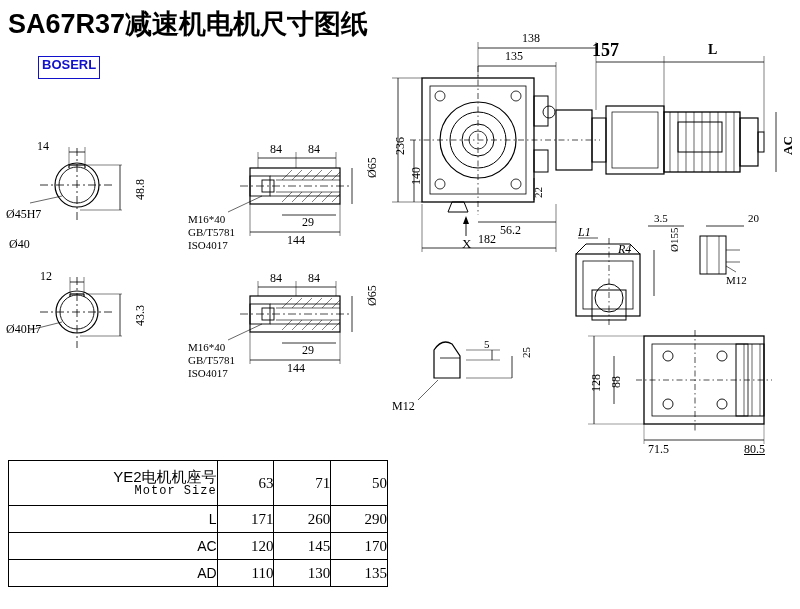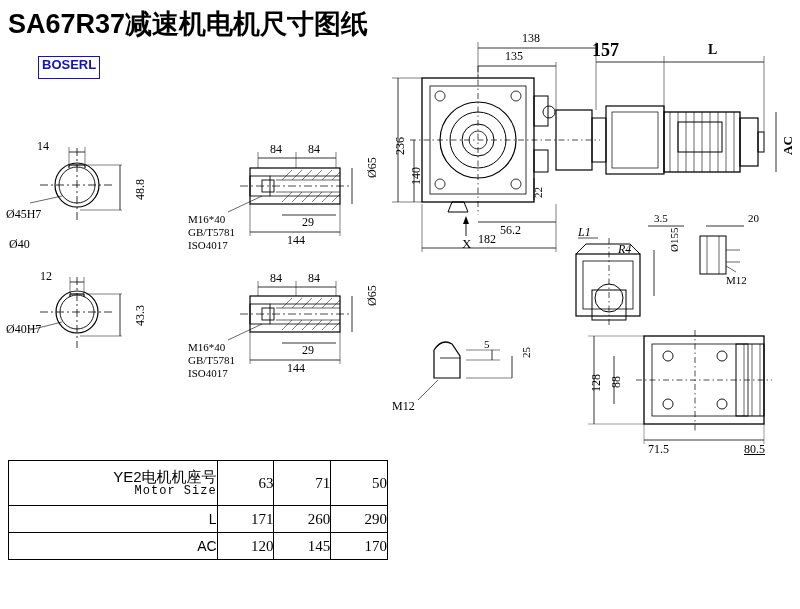--- a/index.html
+++ b/index.html
@@ -431,16 +431,22 @@
         <td class="data-col">171</td>
         <td class="data-col">260</td>
         <td class="data-col">290</td>
       </tr>
       <tr>
         <td class="row-label">AC</td>
         <td class="data-col">120</td>
         <td class="data-col">145</td>
         <td class="data-col">170</td>
       </tr>
+      <tr>
+        <td class="row-label">AD</td>
+        <td class="data-col">110</td>
+        <td class="data-col">130</td>
+        <td class="data-col">135</td>
+      </tr>
     </tbody>
   </table>
 
 </div>
 
 </body></html>

